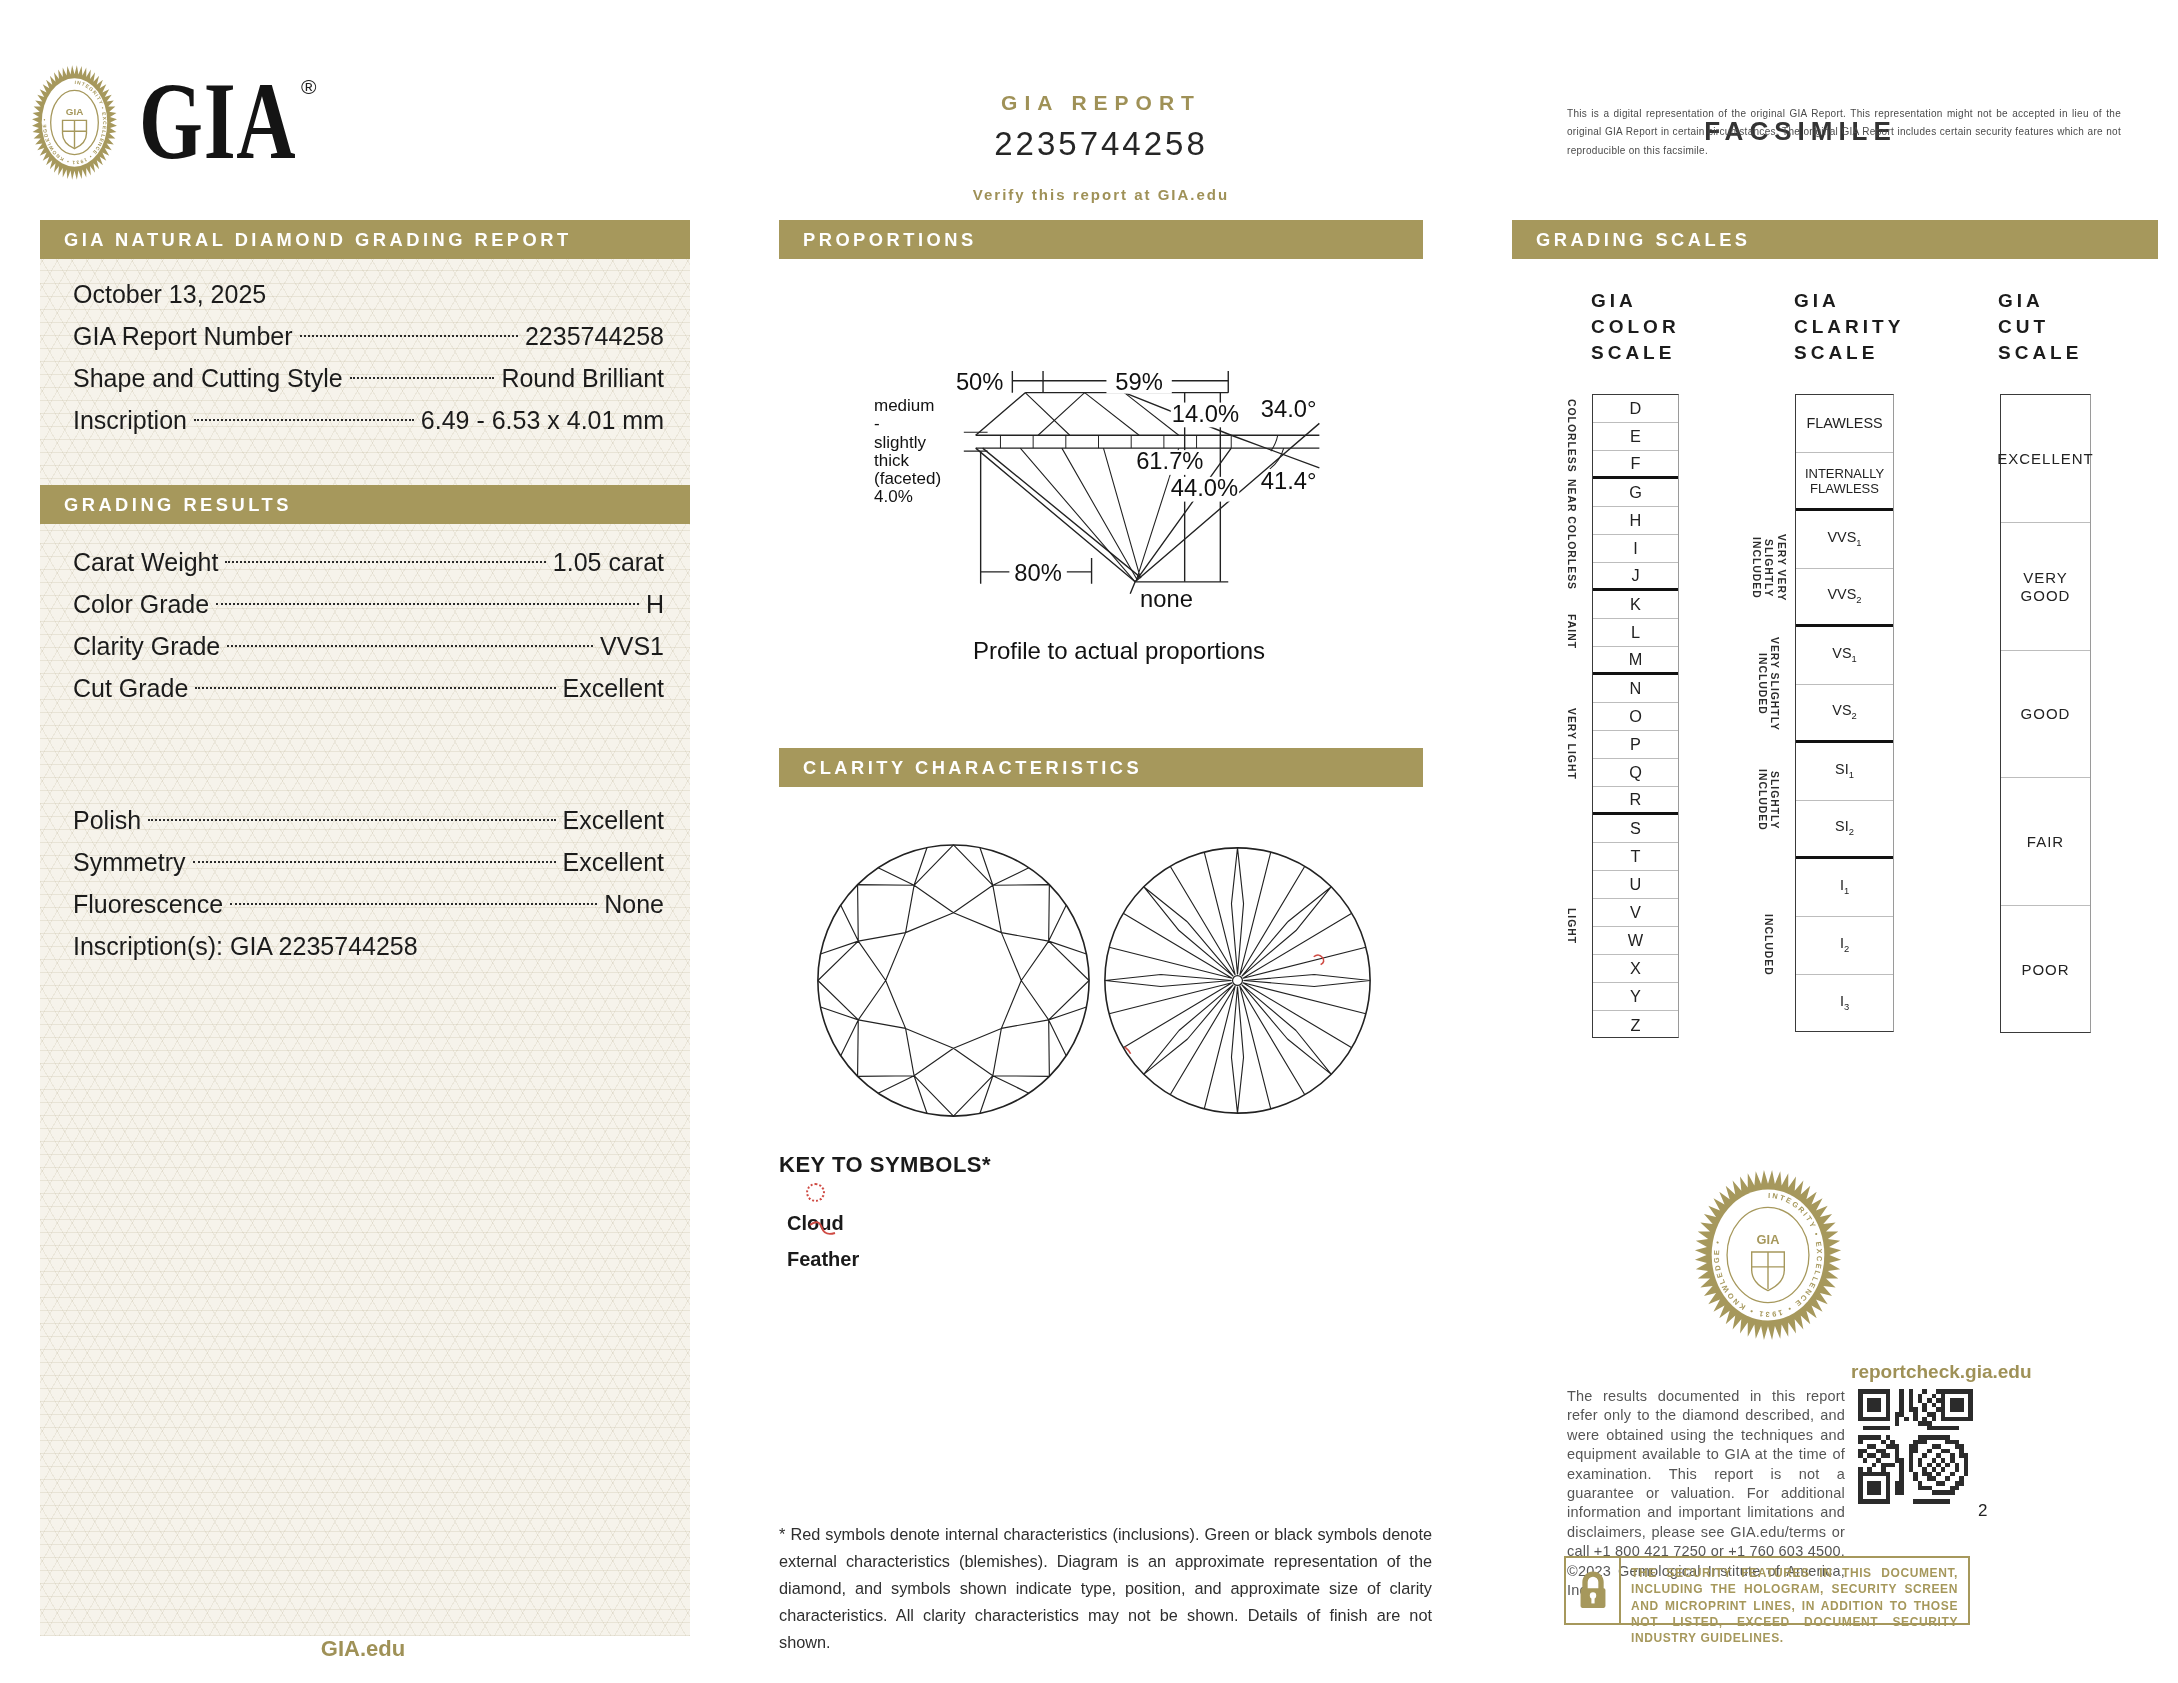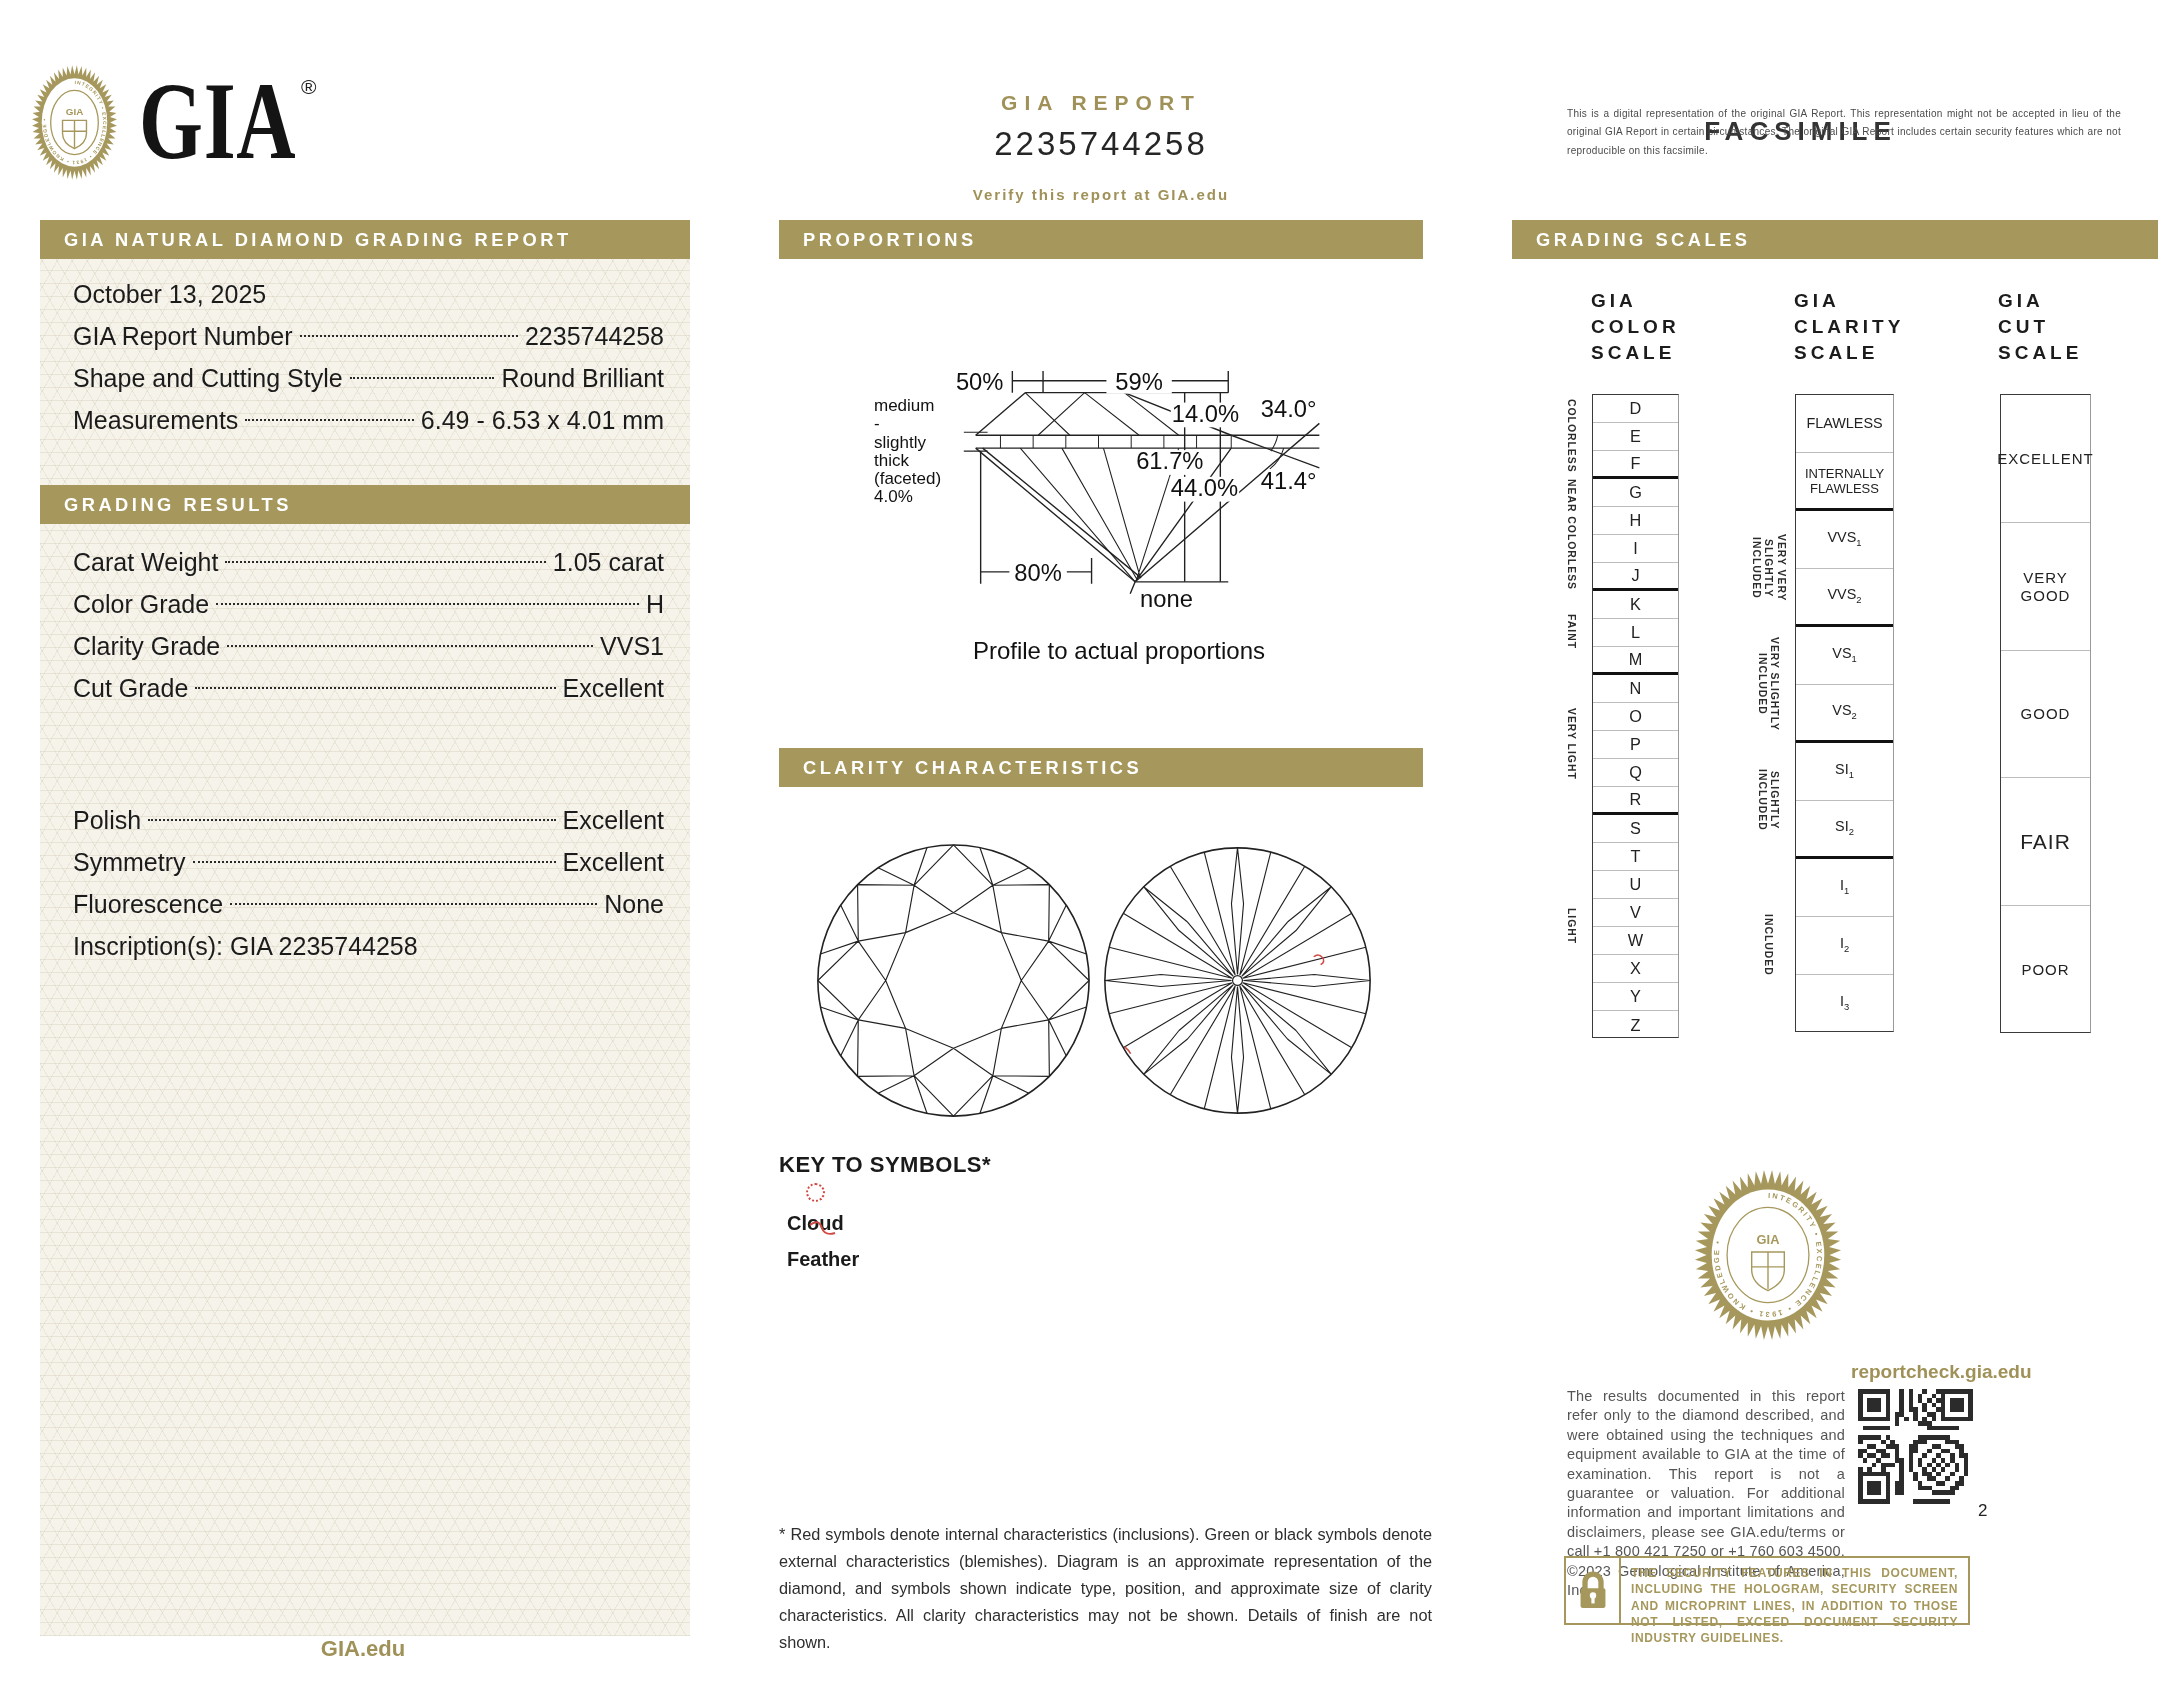--- a/index.html
+++ b/index.html
@@ -105,21 +105,21 @@
         <span>GIA Report Number</span>
         <span class="leader"></span>
         <span>2235744258</span>
       </div>
       <div class="row">
         <span>Shape and Cutting Style</span>
         <span class="leader"></span>
         <span>Round Brilliant</span>
       </div>
       <div class="row">
-        <span>Measurements</span>
+        <span>Inscription</span>
         <span class="leader"></span>
         <span>6.49 - 6.53 x 4.01 mm</span>
       </div>
     </div>
   <div id="sec2" class="sec" style="top:541px;">
       <div class="row">
         <span>Carat Weight</span>
         <span class="leader"></span>
         <span>1.05 carat</span>
       </div>
@@ -344,21 +344,21 @@
   <div id="cut-table" class="stable" style="left:2000px;width:91px;height:639px;">
       <div class="srow thin" style="top: 0px; height: 128px; font-size: 15px;">
         <span style="text-align: center; line-height: 18px; letter-spacing: 1px;">EXCELLENT</span>
       </div>
       <div class="srow thin" style="top: 128px; height: 128px; font-size: 15px;">
         <span style="text-align: center; line-height: 18px; letter-spacing: 1px;">VERY GOOD</span>
       </div>
       <div class="srow thin" style="top: 255px; height: 128px; font-size: 15px;">
         <span style="text-align: center; line-height: 18px; letter-spacing: 1px;">GOOD</span>
       </div>
-      <div class="srow thin" style="top: 383px; height: 128px; font-size: 21px;">
+      <div class="srow thin" style="top: 383px; height: 128px; font-size: 15px;">
         <span style="text-align: center; line-height: 18px; letter-spacing: 1px;">FAIR</span>
       </div>
       <div class="srow " style="top: 511px; height: 128px; font-size: 15px;">
         <span style="text-align: center; line-height: 18px; letter-spacing: 1px;">POOR</span>
       </div>
     </div>
 
   <svg id="seal2" class="abs" style="left:1683px;top:1160px" width="170" height="190" viewBox="0 0 172 192">
       <polygon points="148.2,96.0 159.9,100.8 147.8,104.1 159.0,110.4 146.6,112.1 157.1,119.8 144.7,119.9 154.4,128.9 142.0,127.3 150.8,137.6 138.6,134.4 146.4,145.8 134.6,141.0 141.2,153.3 130.0,147.1 135.3,160.1 124.8,152.5 128.8,166.1 119.1,157.2 121.8,171.3 113.0,161.1 114.3,175.5 106.5,164.2 106.5,178.6 99.8,166.4 98.4,180.8 93.0,167.8 90.1,181.9 86.0,168.2 81.9,181.9 79.0,167.8 73.6,180.8 72.2,166.4 65.5,178.6 65.5,164.2 57.7,175.5 59.0,161.1 50.2,171.3 52.9,157.2 43.2,166.1 47.2,152.5 36.7,160.1 42.0,147.1 30.8,153.3 37.4,141.0 25.6,145.8 33.4,134.4 21.2,137.6 30.0,127.3 17.6,128.9 27.3,119.9 14.9,119.8 25.4,112.1 13.0,110.4 24.2,104.1 12.1,100.8 23.8,96.0 12.1,91.2 24.2,87.9 13.0,81.6 25.4,79.9 14.9,72.2 27.3,72.1 17.6,63.1 30.0,64.7 21.2,54.4 33.4,57.6 25.6,46.2 37.4,51.0 30.8,38.7 42.0,44.9 36.7,31.9 47.2,39.5 43.2,25.9 52.9,34.8 50.2,20.7 59.0,30.9 57.7,16.5 65.5,27.8 65.5,13.4 72.2,25.6 73.6,11.2 79.0,24.2 81.9,10.1 86.0,23.8 90.1,10.1 93.0,24.2 98.4,11.2 99.8,25.6 106.5,13.4 106.5,27.8 114.3,16.5 113.0,30.9 121.8,20.7 119.1,34.8 128.8,25.9 124.8,39.5 135.3,31.9 130.0,44.9 141.2,38.7 134.6,51.0 146.4,46.2 138.6,57.6 150.8,54.4 142.0,64.7 154.4,63.1 144.7,72.1 157.1,72.2 146.6,79.9 159.0,81.6 147.8,87.9 159.9,91.2" fill="#a6985c"></polygon>
       <ellipse cx="86" cy="96" rx="56.980000000000004" ry="66.22" fill="#fff"></ellipse>

